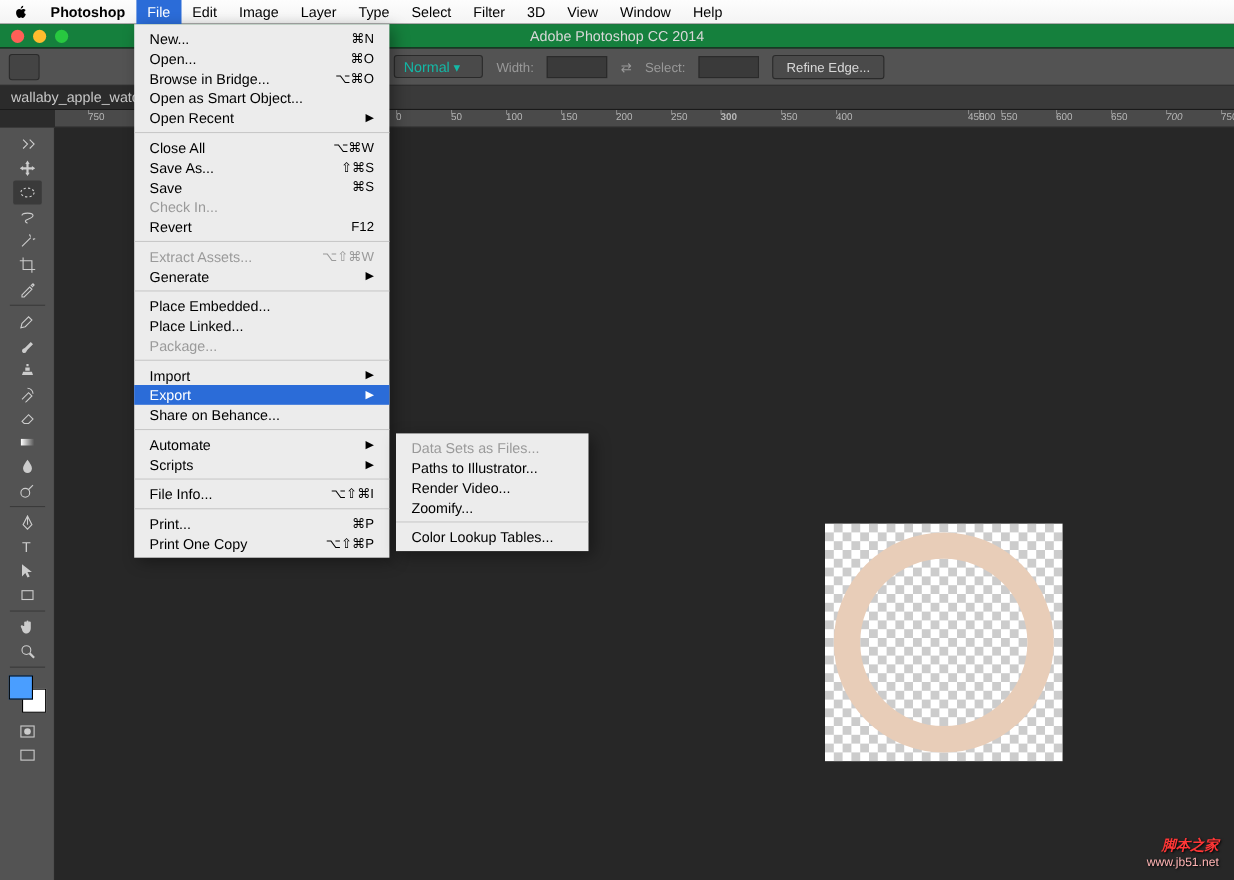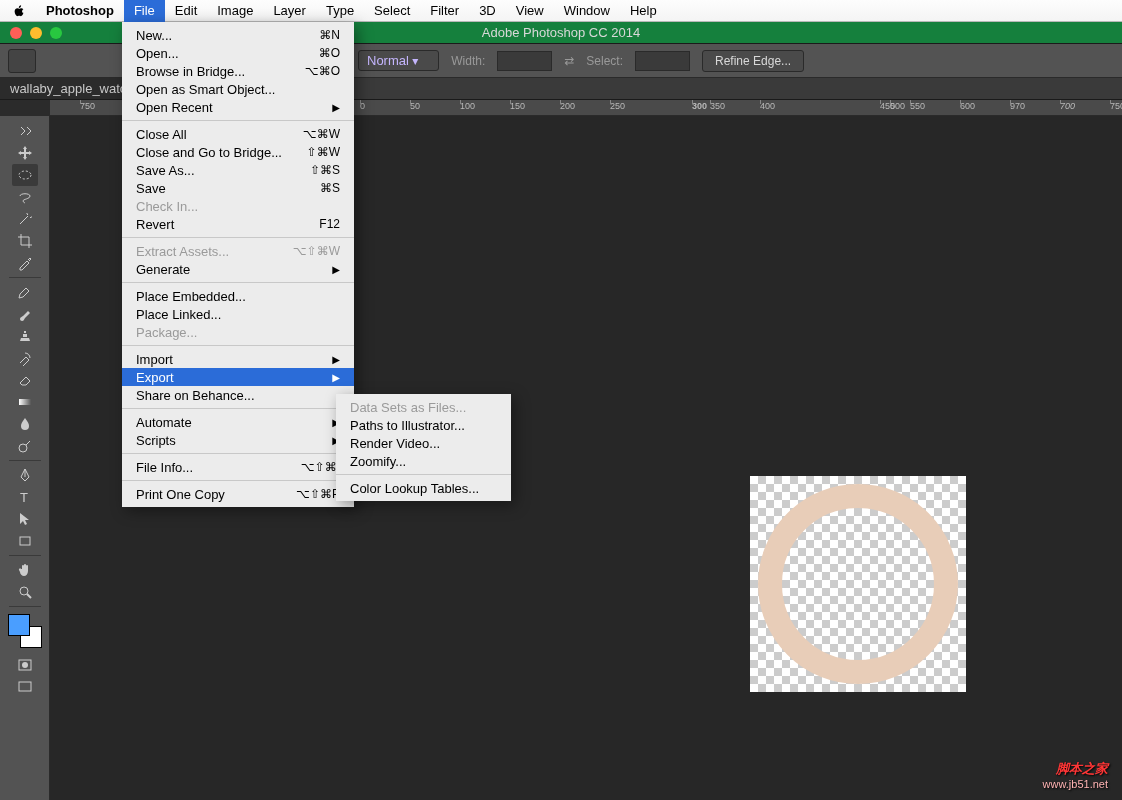--- a/index.html
+++ b/index.html
@@ -9,21 +9,21 @@
 .menubar-item{padding:0 10px;height:22px;display:flex;align-items:center;color:#000}
 .menubar-item.bold{font-weight:600}
 .menubar-item.active{background:#2b6cd8;color:#fff}
 .titlebar{height:22px;background:#15803d;display:flex;align-items:center;position:relative;border-bottom:1px solid #1a1a1a}
 .traffic{display:flex;gap:8px;padding-left:10px}
 .traffic-dot{width:12px;height:12px;border-radius:50%}
 .tr-close{background:#ff5f57}.tr-min{background:#febc2e}.tr-max{background:#28c840}
 .titlebar-title{position:absolute;left:50%;transform:translateX(-50%);color:#d8d8d8;font-size:13px}
 .optbar{height:34px;background:#535353;display:flex;align-items:center;padding:0 8px;gap:12px;border-bottom:1px solid #2a2a2a}
 .opt-tool{width:28px;height:24px;background:#444;border:1px solid #2a2a2a;border-radius:3px}
-.opt-select{background:#4a4a4a;border:1px solid #2a2a2a;color:#c4b5fd;padding:2px 20px 2px 8px;border-radius:3px;font-size:12px;position:relative}
+.opt-select{background:#4a4a4a;border:1px solid #2a2a2a;color:#14b8a6;padding:2px 20px 2px 8px;border-radius:3px;font-size:12px;position:relative}
 .opt-label{color:#999;font-size:12px}
 .opt-input{width:55px;height:20px;background:#3a3a3a;border:1px solid #2a2a2a}
 .opt-btn{background:#4a4a4a;border:1px solid #2a2a2a;color:#d8d8d8;padding:3px 12px;border-radius:3px;font-size:12px}
 .tabbar{height:22px;background:#3a3a3a;display:flex;border-bottom:1px solid #1a1a1a}
 .doc-tab{background:#2b2b2b;padding:0 28px 0 10px;display:flex;align-items:center;color:#c8c8c8;font-size:11px;border-right:1px solid #1a1a1a;position:relative}
 .doc-tab .x{position:absolute;right:8px;color:#888;font-size:11px}
 .ruler-h{height:16px;background:#4a4a4a;position:relative;margin-left:50px;overflow:hidden;border-bottom:1px solid #2a2a2a}
 .ruler-h .tick{position:absolute;top:0;color:#b8b8b8;font-size:9px;padding-top:1px}
 .ruler-h .tick::before{content:"";position:absolute;left:0;top:0;width:1px;height:4px;background:#888}
 .main{display:flex;height:684px}
@@ -41,21 +41,21 @@
 .ring{position:absolute;top:8px;left:8px;width:200px;height:200px;border-radius:50%;border:24px solid #e8cdb8}
 .dropdown{position:absolute;left:122px;top:22px;width:232px;background:#ececec;box-shadow:4px 4px 14px rgba(0,0,0,.4);z-index:100;padding:4px 0}
 .dd-item{padding:2px 14px;display:flex;justify-content:space-between;align-items:center;color:#000;height:18px}
 .dd-item.disabled{color:#9a9a9a}
 .dd-item.hl{background:#2b6cd8;color:#fff}
 .dd-item .sc{color:#000;font-size:12px}
 .dd-item.disabled .sc{color:#9a9a9a}
 .dd-item .arrow{font-size:10px}
 .dd-item.hl .arrow{color:#fff}
 .dd-sep{height:1px;background:#c8c8c8;margin:4px 0}
-.submenu{position:absolute;left:336px;top:394px;width:175px;background:#ececec;box-shadow:4px 4px 14px rgba(0,0,0,.4);z-index:101;padding:4px 0}
+.submenu{position:absolute;left:360px;top:394px;width:175px;background:#ececec;box-shadow:4px 4px 14px rgba(0,0,0,.4);z-index:101;padding:4px 0}
 .watermark{position:absolute;right:14px;bottom:10px;color:#ff3636;font-weight:bold;font-size:22px;font-style:italic;text-shadow:1px 1px 2px #000;text-align:right}
 .watermark .sub{font-size:11px;color:#ffb4b4;font-style:normal;font-weight:normal}
 </style>
 </head>
 <body>
 
 <div class="menubar">
   <svg class="apple-icon" viewBox="0 0 16 16">
       <path fill="#000" d="M11.5 8.5c0-1.7 1.4-2.5 1.4-2.5s-.8-1.1-2.1-1.1c-1 0-1.6.6-2.3.6s-1.4-.6-2.3-.6C4.7 4.9 3 6.1 3 8.7c0 2.7 2 5.3 3.1 5.3.7 0 1-.5 2-.5s1.2.5 2 .5c1.2 0 2.9-2.7 2.9-4-1 0-1.5-.8-1.5-1.5zM9.7 3.6c.5-.6.8-1.4.7-2.2-.7.1-1.4.5-1.9 1-.4.5-.8 1.3-.7 2.1.8 0 1.5-.4 1.9-.9z"></path>
     </svg>
@@ -103,28 +103,28 @@
 </div>
 
 <div class="ruler-h" id="rulerH">
     <div class="tick" style="left: 30px;">750</div>
     <div class="tick" style="left: 310px;">0</div>
     <div class="tick" style="left: 360px;">50</div>
     <div class="tick" style="left: 410px;">100</div>
     <div class="tick" style="left: 460px;">150</div>
     <div class="tick" style="left: 510px;">200</div>
     <div class="tick" style="left: 560px;">250</div>
-    <div class="tick" style="left: 642px; font-weight: bold;">300</div>
+    <div class="tick" style="left: 605px; font-weight: bold;">300</div>
     <div class="tick" style="left: 660px; text-align: right;">350</div>
     <div class="tick" style="left: 710px;">400</div>
     <div class="tick" style="left: 804px; margin-left: 26px;">450</div>
     <div class="tick" style="left: 840px;">500</div>
     <div class="tick" style="left: 860px;">550</div>
     <div class="tick" style="left: 910px;">600</div>
-    <div class="tick" style="left: 960px;">970</div>
+    <div class="tick" style="left: 960px;">650</div>
     <div class="tick" style="left: 1010px; font-style: italic;">700</div>
     <div class="tick" style="left: 1060px;">750</div>
   </div>
 
 <div class="main">
   <div class="toolbox">
     <div class="tool">
         <svg viewBox="0 0 16 16">
           <path stroke="#ccc" fill="none" d="M4 4l4 4-4 4M10 4l4 4-4 4"></path>
         </svg>
@@ -285,24 +285,20 @@
     <div class="dd-item">
       <span>Open Recent</span>
       <span class="arrow">▶</span>
     </div>
     <div class="dd-sep"></div>
     <div class="dd-item">
       <span>Close All</span>
       <span class="sc">⌥⌘W</span>
     </div>
     <div class="dd-item">
-      <span>Close and Go to Bridge...</span>
-      <span class="sc">⇧⌘W</span>
-    </div>
-    <div class="dd-item">
       <span>Save As...</span>
       <span class="sc">⇧⌘S</span>
     </div>
     <div class="dd-item">
       <span>Save</span>
       <span class="sc">⌘S</span>
     </div>
     <div class="dd-item disabled">
       <span>Check In...</span>
     </div>
@@ -349,20 +345,24 @@
     <div class="dd-item">
       <span>Scripts</span>
       <span class="arrow">▶</span>
     </div>
     <div class="dd-sep"></div>
     <div class="dd-item">
       <span>File Info...</span>
       <span class="sc">⌥⇧⌘I</span>
     </div>
     <div class="dd-sep"></div>
+    <div class="dd-item">
+      <span>Print...</span>
+      <span class="sc">⌘P</span>
+    </div>
     <div class="dd-item">
       <span>Print One Copy</span>
       <span class="sc">⌥⇧⌘P</span>
     </div>
   </div>
 
 <div class="submenu" id="exportMenu">
     <div class="dd-item disabled">Data Sets as Files...</div>
     <div class="dd-item">Paths to Illustrator...</div>
     <div class="dd-item">Render Video...</div>

